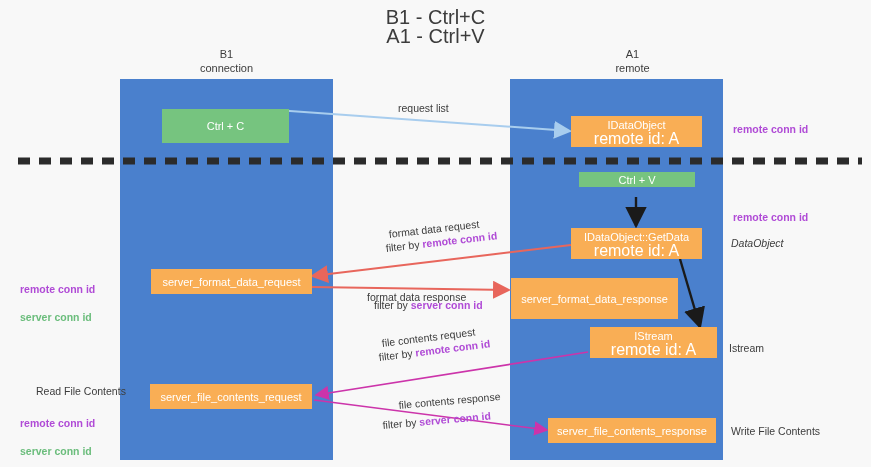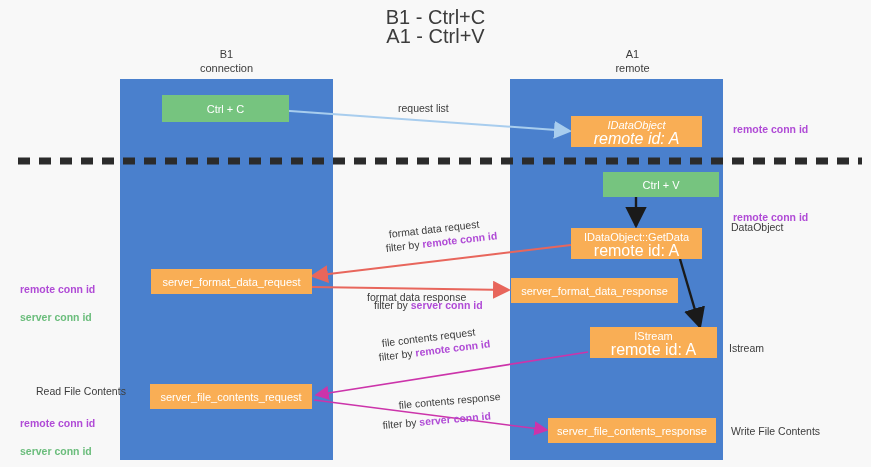--- a/index.html
+++ b/index.html
@@ -139,43 +139,43 @@
 
     <line x1="312" y1="287" x2="509" y2="290" stroke="#e8665c" stroke-width="2" marker-end="url(#ah-red)"></line>
 
     <line x1="680" y1="259" x2="700" y2="327" stroke="#1a1a1a" stroke-width="2.4" marker-end="url(#ah-black)"></line>
 
     <line x1="588" y1="352" x2="316" y2="395" stroke="#cc34aa" stroke-width="1.6" marker-end="url(#ah-magenta)"></line>
 
     <line x1="314" y1="400" x2="547" y2="430" stroke="#cc34aa" stroke-width="1.6" marker-end="url(#ah-magenta)"></line>
   </svg>
 
-  <div class="node green abs" style="left:162px; top:95px; width:127px; height:27px;">
+  <div class="node green abs" style="left:162px; top:109px; width:127px; height:34px;">
     <span>Ctrl + C</span>
   </div>
 
-  <div class="node orange abs" style="left:571px; top:116px; width:131px; height:31px;font-style:italic;">
+  <div class="node orange abs" style="left:571px; top:116px; width:131px; height:31px;">
     <span>IDataObject</span>
     <span class="l2">remote id: A</span>
   </div>
 
-  <div class="node green abs" style="left:603px; top:172px; width:116px; height:25px;">
+  <div class="node green abs" style="left:579px; top:172px; width:116px; height:15px;">
     <span>Ctrl + V</span>
   </div>
 
   <div class="node orange abs" style="left:571px; top:228px; width:131px; height:31px;">
     <span>IDataObject::GetData</span>
     <span class="l2">remote id: A</span>
   </div>
 
   <div class="node orange abs" style="left:151px; top:269px; width:161px; height:25px;">
     <span>server_format_data_request</span>
   </div>
 
-  <div class="node orange abs" style="left:511px; top:278px; width:167px; height:25px;">
+  <div class="node orange abs" style="left:511px; top:278px; width:167px; height:41px;">
     <span>server_format_data_response</span>
   </div>
 
   <div class="node orange abs" style="left:590px; top:327px; width:127px; height:31px;">
     <span>IStream</span>
     <span class="l2">remote id: A</span>
   </div>
 
   <div class="node orange abs" style="left:150px; top:384px; width:162px; height:25px;">
     <span>server_file_contents_request</span>
@@ -202,21 +202,21 @@
     <span class="c-dark">filter by </span><span class="bold-purple">remote conn id</span>
   </div>
 
   <div class="edge-label rot" style="left:398px; top:398px; transform: rotate(-5deg);">file contents response</div>
   <div class="edge-label rot" style="left:382px; top:418px; transform: rotate(-5deg);">
     <span class="c-dark">filter by </span><span class="bold-purple">server conn id</span>
   </div>
 
   <div class="annot c-purple" style="left:733px; top:122px;">remote conn id</div>
   <div class="annot c-purple" style="left:733px; top:210px;">remote conn id</div>
-  <div class="annot plain" style="left:731px; top:220px;">DataObject</div>
+  <div class="annot plain" style="left:731px; top:236px;font-style:italic;">DataObject</div>
   <div class="annot plain" style="left:729px; top:341px;">Istream</div>
   <div class="annot plain" style="left:731px; top:424px;">Write File Contents</div>
 
   <div class="annot" style="left:20px; top:268px;">
     <div class="c-purple">remote conn id</div>
     <div class="c-green">server conn id</div>
   </div>
 
   <div class="annot plain" style="left:25px; top:384px;padding-left:11px;">Read File Contents</div>
 

